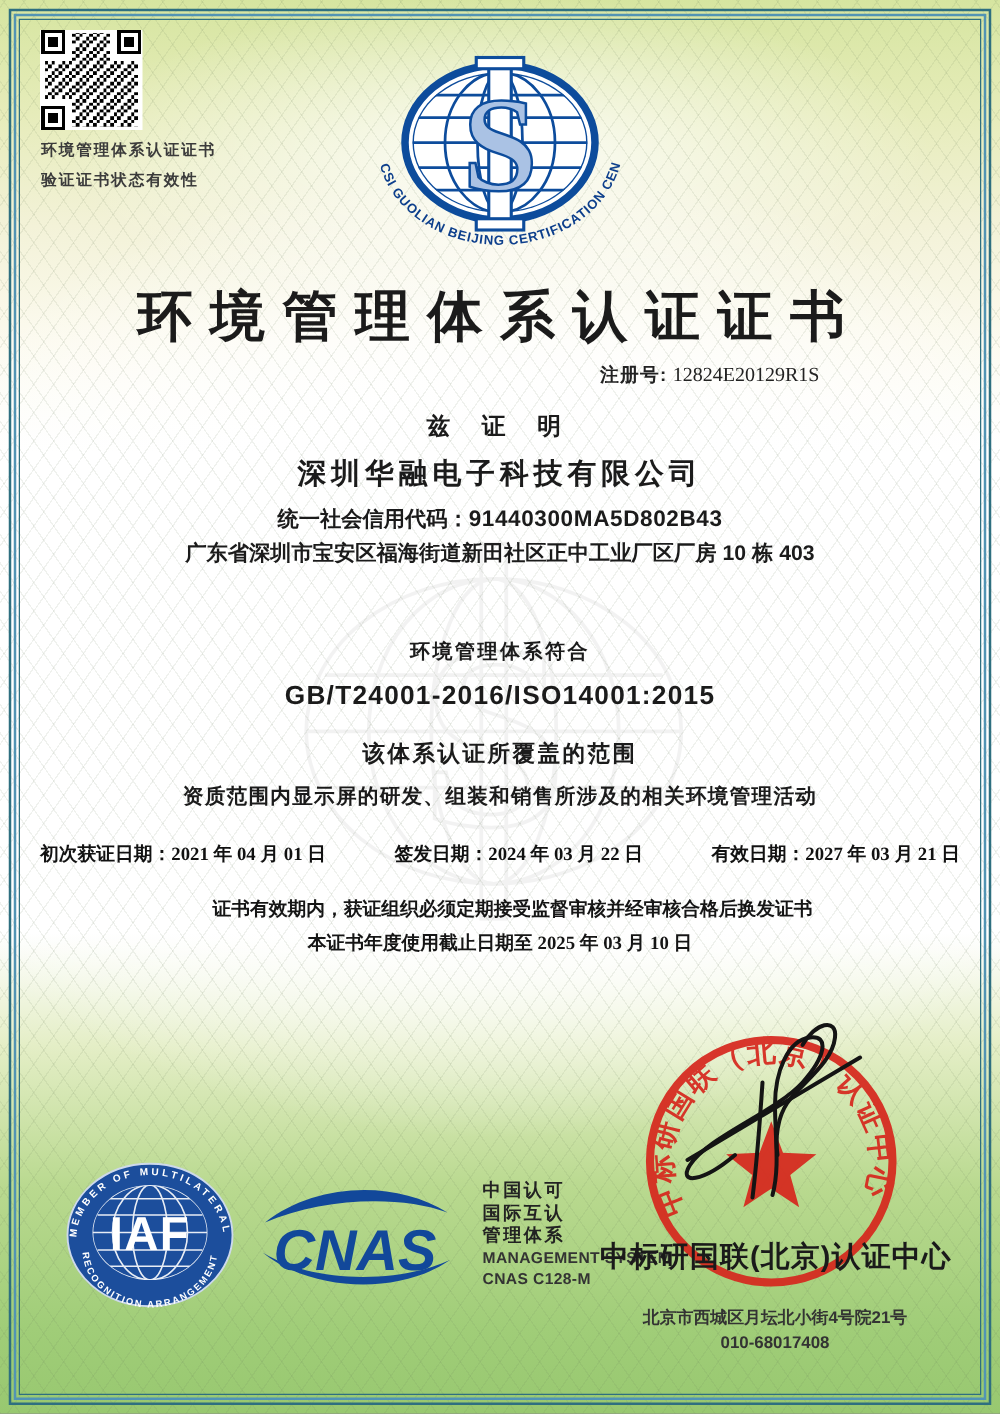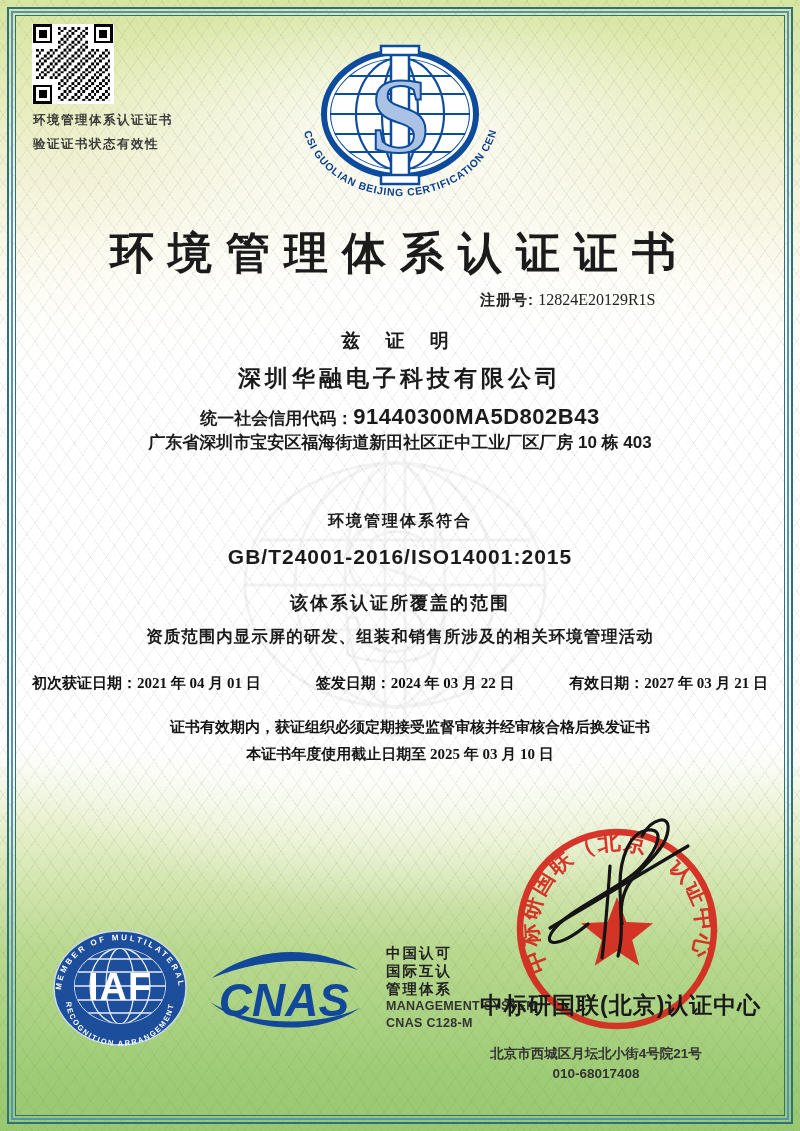--- a/index.html
+++ b/index.html
@@ -30,21 +30,21 @@
             font-family:"Liberation Serif","DejaVu Serif",serif; }
 
   .title { top:224px; font-size:44px; font-weight:bold; letter-spacing:14px; }
   .reg-row { left:480px; top:291px; font-size:15px; color:#222; }
   .reg-row .lbl { font-weight:bold; letter-spacing:1px; }
   .reg-row .num { font-family:"Liberation Serif","DejaVu Serif",serif; font-size:16px; }
 
   .certify  { top:328px; font-size:19px; font-weight:bold; letter-spacing:10px; }
   .company  { top:363px; font-size:23px; font-weight:bold; letter-spacing:4px; }
   .credit   { top:404px; font-size:17px; font-weight:bold; }
-  .credit .code { font-size:22px; letter-spacing:.5px; }
+  .credit .code { font-size:18px; letter-spacing:.5px; }
   .addr     { top:431px; font-size:17px; font-weight:bold; }
   .conform  { top:511px; font-size:16px; font-weight:bold; letter-spacing:2px; }
   .standard { top:545px; font-size:21px; font-weight:bold; letter-spacing:1px; }
   .scope-h  { top:591px; font-size:18px; font-weight:bold; letter-spacing:2px; }
   .scope    { top:626px; font-size:16.5px; font-weight:bold; letter-spacing:1px; }
 
   .dates { top:674px; left:32px; right:32px; position:absolute; display:flex;
            justify-content:space-between; font-size:15px; font-weight:600; color:#111;
            font-family:"Liberation Serif","DejaVu Serif",serif; }
   .note  { font-size:15px; font-weight:600; color:#151515;
@@ -52,21 +52,21 @@
   .n1 { top:718px;padding-left:20px; } .n2 { top:745px; } .n3 { top:770px; }
 
   .watermark { left:205px; top:425px; width:380px; height:320px; opacity:.07; }
 
   .cnas-text { left:386px; top:944px; color:#222; line-height:18px; }
   .cnas-text .cn { font-size:14.5px; font-weight:bold; letter-spacing:2px; }
   .cnas-text .en { font-size:12.5px; font-weight:bold; color:#333; letter-spacing:.3px; line-height:17px; }
 
   .issuer { left:480px; top:990px; font-size:23px; font-weight:bold; color:#1a1a1a;
             letter-spacing:1px; z-index:5; }
-  .cert-addr { left:446px; top:1044px; width:300px; text-align:center; font-size:13.5px;
+  .cert-addr { left:470px; top:1044px; width:300px; text-align:center; font-size:13.5px;
                font-weight:bold; color:#333; line-height:20px; z-index:5; }
 
   .stamp { left:505px; top:815px; z-index:3; }
   .sign  { left:492px; top:806px; z-index:4; }
   .iaf   { left:50px;  top:926px; }
   .cnas  { left:198px; top:942px; }
   .csi   { left:288px; top:42px; }
 </style>
 </head>
 <body>

